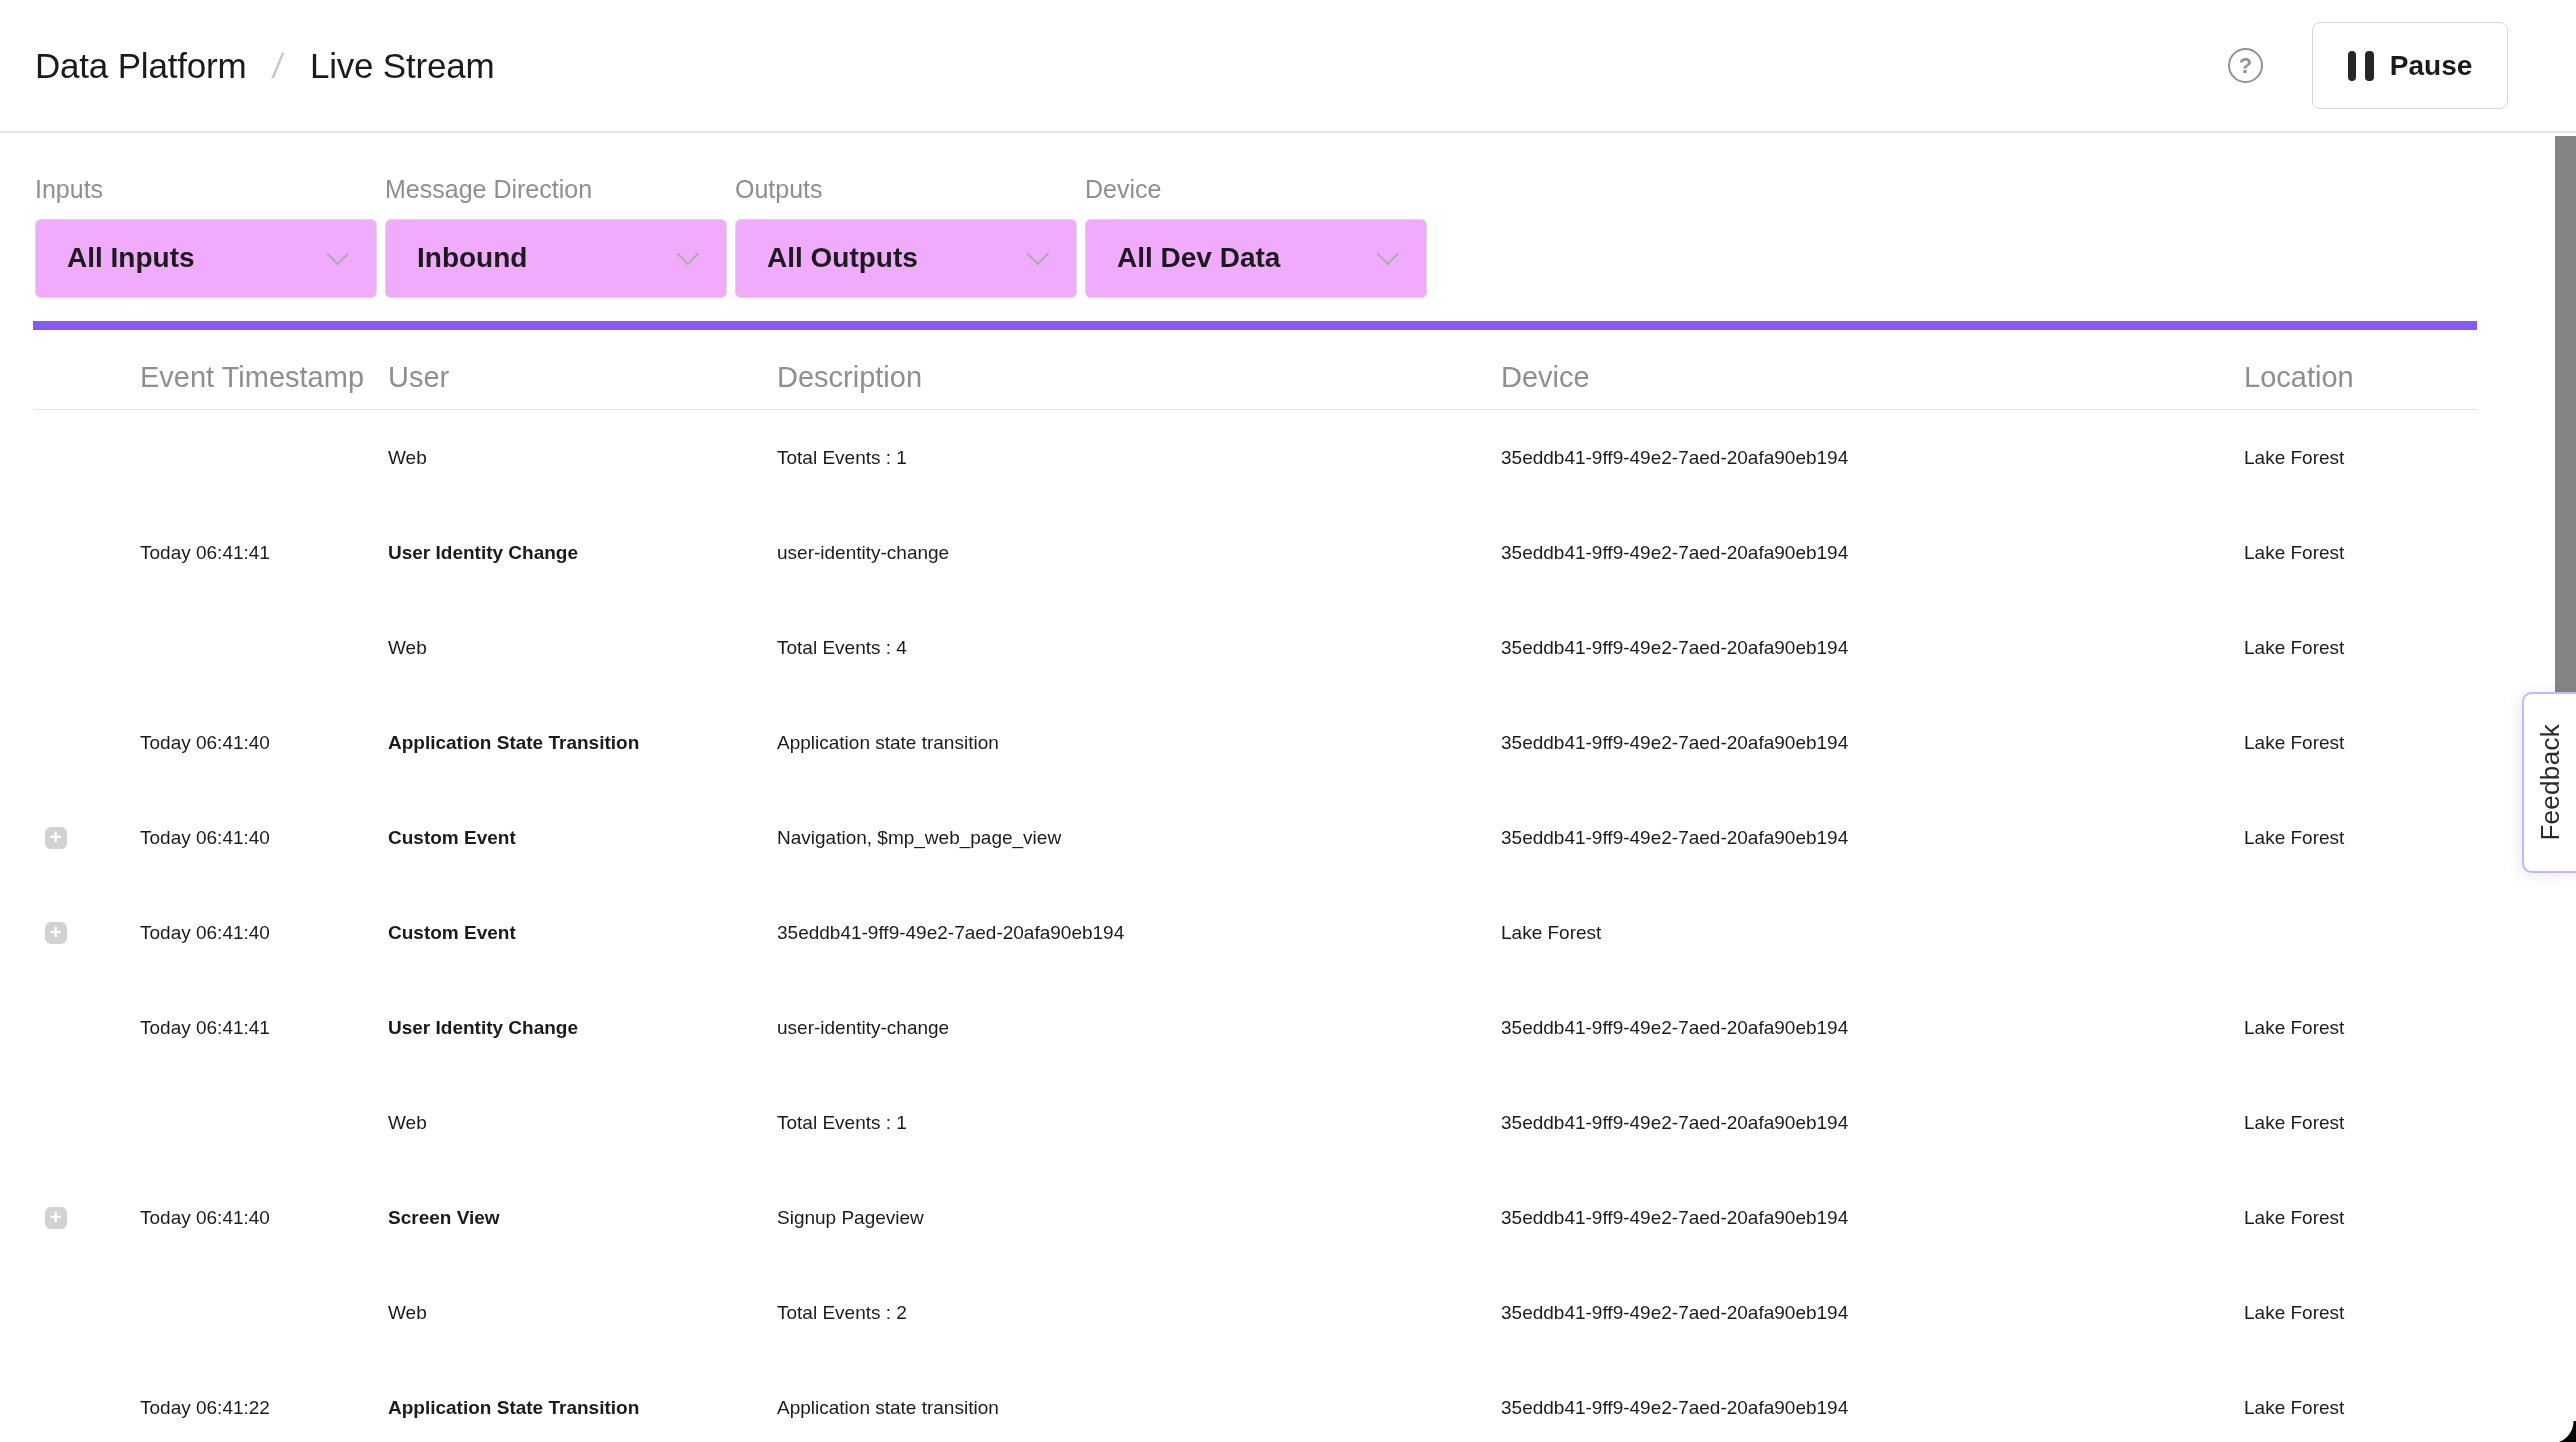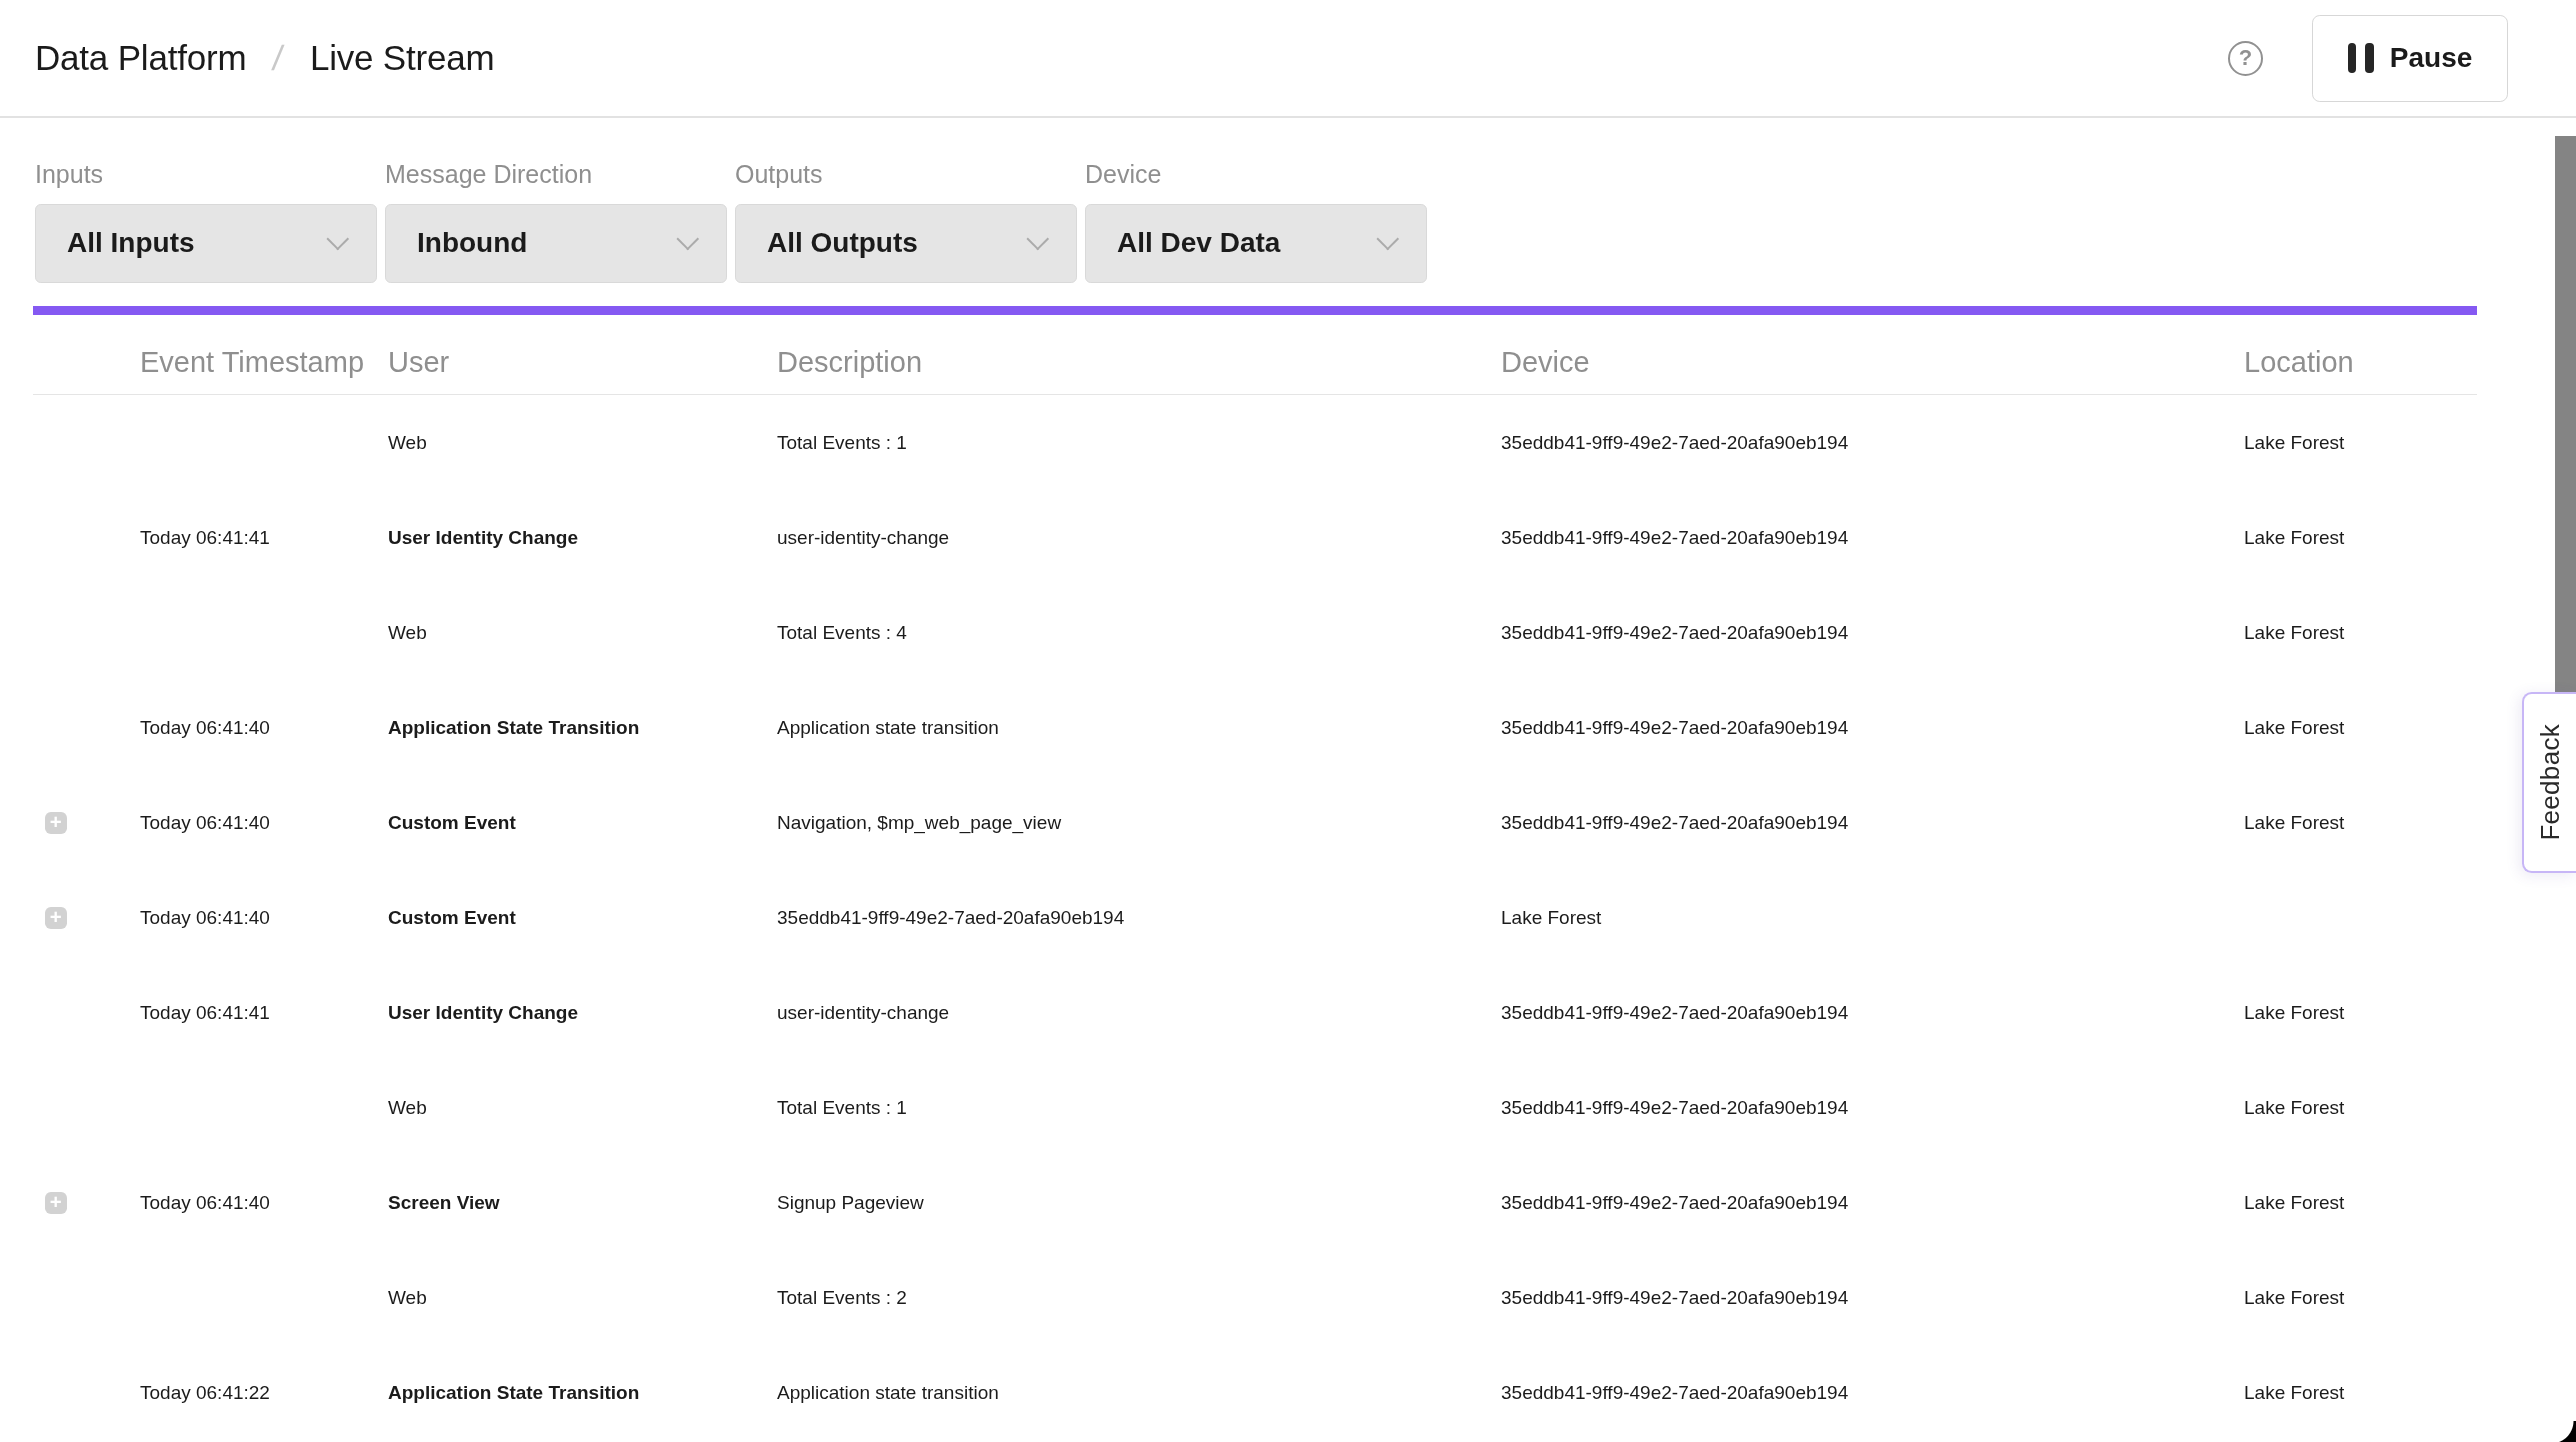--- a/index.html
+++ b/index.html
@@ -6,21 +6,21 @@
   html, body { width: 2576px; height: 1442px; overflow: hidden; }
   body {
     background: #ffffff;
     font-family: "Liberation Sans", sans-serif;
     color: #1b1b1b;
     position: relative;
   }
 
   
   .topbar {
-    height: 118px;
+    height: 133px;
     display: flex;
     align-items: center;
     padding: 0 68px 0 35px;
     border-bottom: 2.9px solid #e2e2e2;
     background: #fff;
   }
   .breadcrumb { display: flex; align-items: center; font-size: 35px; font-weight: 500; letter-spacing: -0.2px; }
   .crumb { color: #1b1b1b; }
   .crumb-sep { color: #c9c9c9; font-weight: 300; margin: 0 27px; font-size: 35px; transform: skewX(-8deg); }
   .topbar-spacer { flex: 1; }
@@ -40,21 +40,21 @@
   .btn + .btn { margin-left: 15.5px; }
   .btn-pause { gap: 16px; }
   .pause-icon { display: inline-flex; gap: 8.7px; }
   .pause-icon i { display: block; width: 8.7px; height: 30px; background: #262626; border-radius: 3.9px; }
 
   
   .filters { display: flex; gap: 8px; padding: 41px 0 0 35px; }
   .filter-group { width: 342px; }
   .filter-label { display: block; font-size: 25px; line-height: 31px; color: #8f8f8f; margin-bottom: 13.6px; }
   .select {
-    height: 79px; border: 1.9px solid #d9d9d9; border-radius: 5.8px; background: #e5e5e5;
+    height: 79px; border: 1.9px solid #d9d9d9; border-radius: 5.8px; background: #f0abfc;
     display: flex; align-items: center; padding: 0 31px; cursor: pointer;
   }
   .select-value { flex: 1; font-size: 28px; font-weight: 700; color: #1b1b1b; white-space: nowrap; }
   .chevron {
     width: 15.5px; height: 15.5px; flex: none;
     border-right: 2.9px solid #ababab; border-bottom: 2.9px solid #ababab;
     transform: rotate(45deg) translate(-2.9px,-2.9px);
   }
 
   

